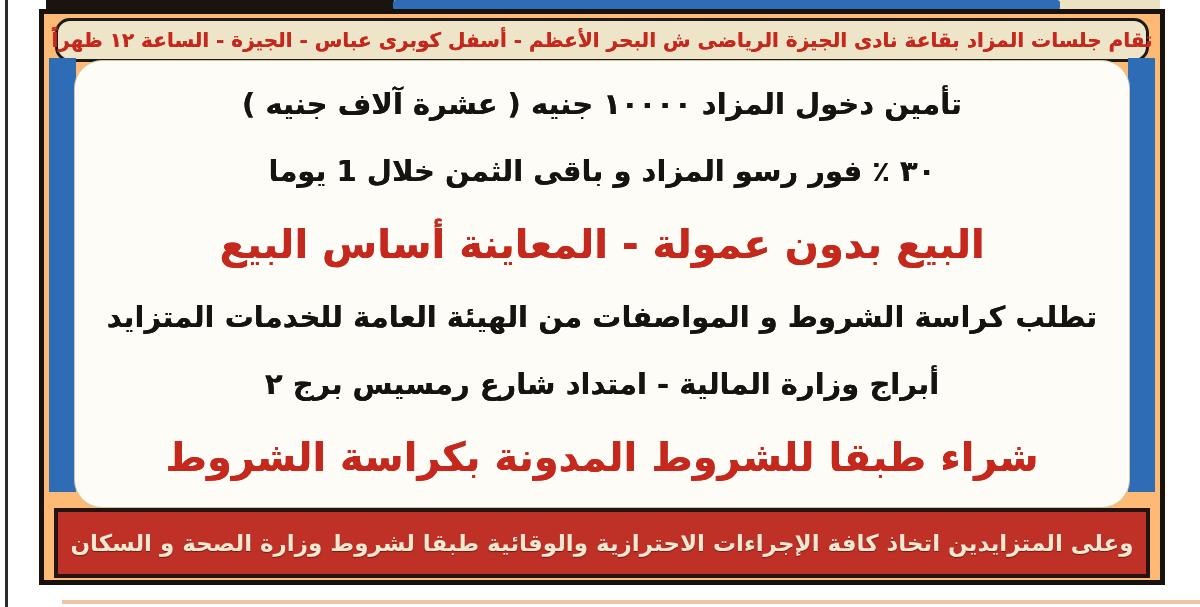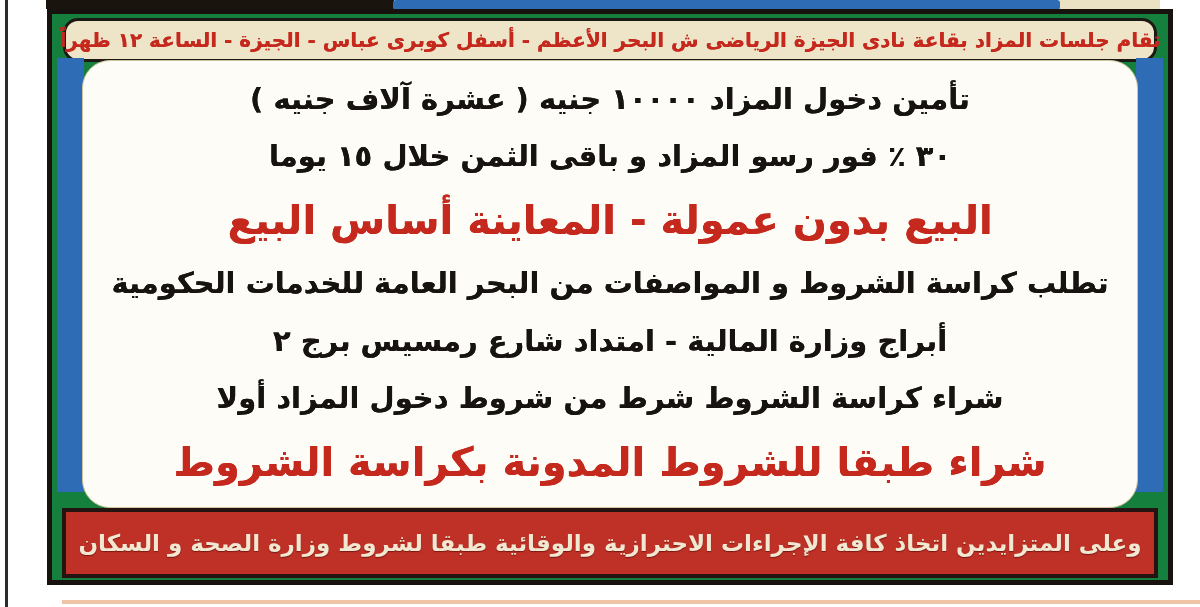--- a/index.html
+++ b/index.html
@@ -14,21 +14,21 @@
   }
   
   .top-frag-black{position:absolute;left:46px;top:0;width:348px;height:9px;background:#1a140e;}
   .top-frag-cream{position:absolute;left:1058px;top:0;width:102px;height:9px;background:#ebe2c4;}
   .top-frag-blue{position:absolute;left:393px;top:0;width:667px;height:10px;background:#2e6cb5;border-radius:3px;}
   
   .bottom-next-ad-line{position:absolute;left:62px;top:600px;width:1138px;height:4px;background:#eec3a8;}
 
   .ad-frame{
     position:absolute;left:39px;top:9px;width:1126px;height:576px;
-    box-sizing:border-box;border:5px solid #17120d;background:#15803d;margin-left:8px;
+    box-sizing:border-box;border:5px solid #17120d;background:#fdba74;
   }
   .header-box{
     position:absolute;left:11px;right:11px;top:4px;height:44px;
     box-sizing:border-box;border:3px solid #1c1813;border-radius:15px;
     background:#eee5c9;display:flex;align-items:center;justify-content:center;
   }
   .header-text{
     direction:rtl;white-space:nowrap;
     color:#c5281c;font-weight:bold;font-size:20px;
     text-shadow:0 0 .6px #c5281c;
@@ -72,25 +72,24 @@
   <div class="header-box">
     <span class="header-text">تقام جلسات المزاد بقاعة نادى الجيزة الرياضى ش البحر الأعظم - أسفل كوبرى عباس - الجيزة - الساعة ١٢ ظهراً</span>
   </div>
 
   <div class="blue-strip left"></div>
   <div class="blue-strip right"></div>
 
   <div class="content-box">
 
   <div class="line black">تأمين دخول المزاد ١٠٠٠٠ جنيه ( عشرة آلاف جنيه )</div>
-      <div class="line black">٣٠ ٪ فور رسو المزاد و باقى الثمن خلال ١٥ يوما</div>
+      <div class="line black">٣٠ ٪ فور رسو المزاد و باقى الثمن خلال 1 يوما</div>
       <div class="line red">البيع بدون عمولة - المعاينة أساس البيع</div>
-      <div class="line black">تطلب كراسة الشروط و المواصفات من البحر العامة للخدمات الحكومية</div>
+      <div class="line black">تطلب كراسة الشروط و المواصفات من الهيئة العامة للخدمات المتزايد</div>
       <div class="line black">أبراج وزارة المالية - امتداد شارع رمسيس برج ٢</div>
-      <div class="line black">شراء كراسة الشروط شرط من شروط دخول المزاد أولا</div>
       <div class="line red">شراء طبقا للشروط المدونة بكراسة الشروط</div>
     </div>
 
   <div class="footer-strip">
     <span class="footer-text">وعلى المتزايدين اتخاذ كافة الإجراءات الاحترازية والوقائية طبقا لشروط وزارة الصحة و السكان</span>
   </div>
 
 </div>
 
 <div class="bottom-next-ad-line"></div>

